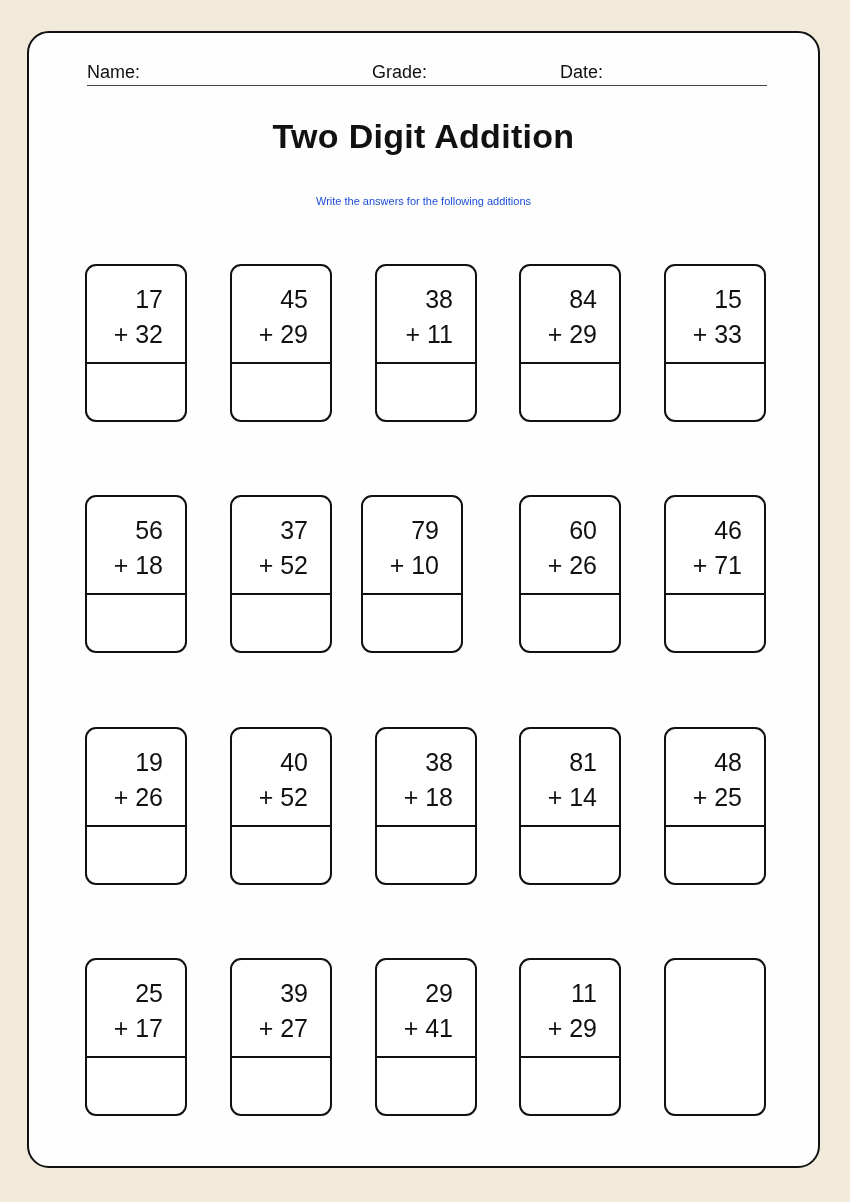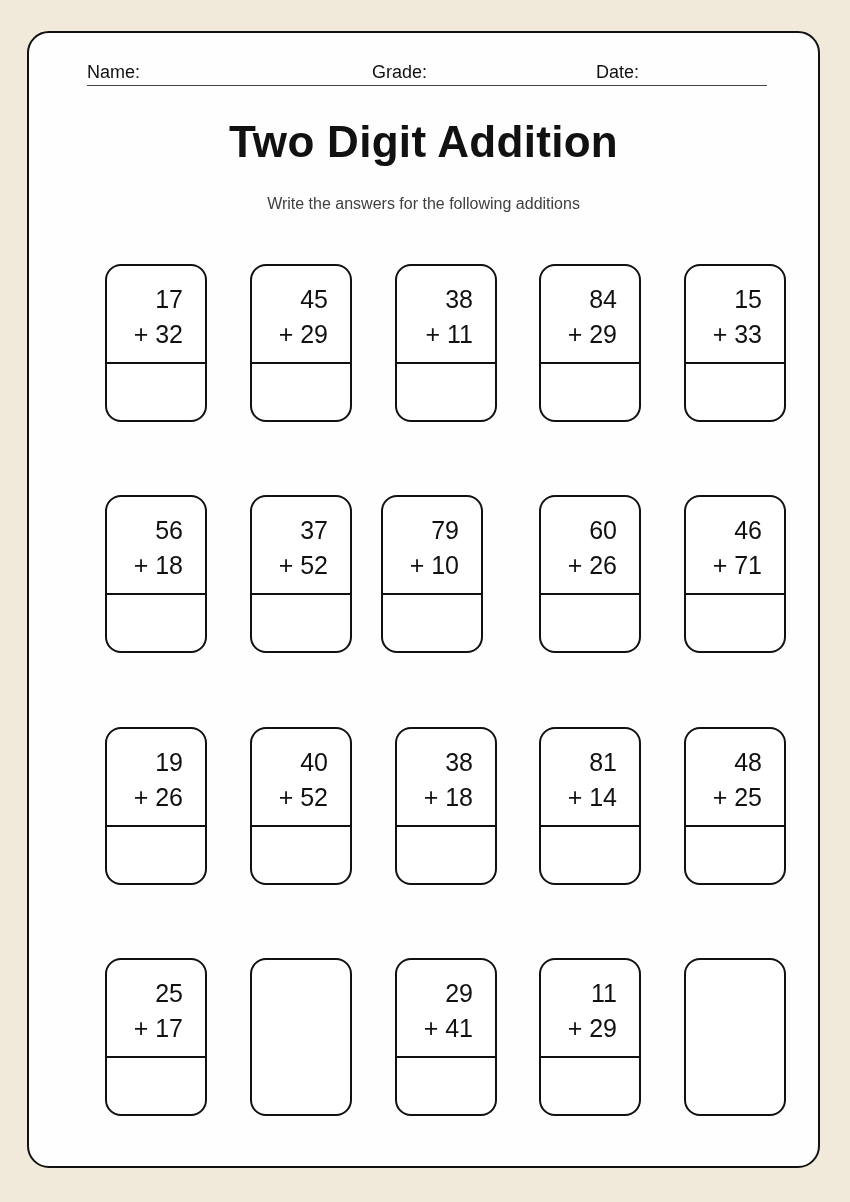--- a/index.html
+++ b/index.html
@@ -23,44 +23,43 @@
     .header-row {
       position: absolute;
       left: 58px; top: 26px;
       width: 680px; height: 26px;
       border-bottom: 1.5px solid #444;
       font-size: 18px;
     }
     .header-row span { position: absolute; top: 3px; }
     .lbl-name { left: 0; }
     .lbl-grade { left: 285px; }
-    .lbl-date { left: 473px; margin-left: 36px; }
+    .lbl-date { left: 473px; }
     .title {
       position: absolute;
       left: 0; right: 0; top: 84px;
       text-align: center;
       font-weight: bold;
-      font-size: 44px;
+      font-size: 34px;
       letter-spacing: 0.3px;
     }
     .subtitle {
       position: absolute;
       left: 0; right: 0; top: 162px;
       text-align: center;
-      font-size: 16px;
-      color: #404040;
+      font-size: 11px;
+      color: #1d4ed8;
     }
     .problem {
       position: absolute;
       width: 102px; height: 158px;
       border: 2px solid #111;
-      border-radius: 16px;
+      border-radius: 11px;
       box-sizing: border-box;
       background: #fff;
-      margin-left: 20px;
     }
     .problem .top {
       position: absolute;
       left: 0; right: 0; top: 0;
       height: 96px;
       border-bottom: 2px solid #111;
     }
     .problem .n1, .problem .n2 {
       position: absolute;
       right: 22px;
@@ -193,20 +192,24 @@
         <div class="answer"></div>
       </div>
       <div class="problem" style="left: 56px; top: 925px;">
         <div class="top">
           <div class="n1">25</div>
           <div class="n2">+ 17</div>
         </div>
         <div class="answer"></div>
       </div>
       <div class="problem" style="left: 201px; top: 925px;">
+        <div class="top">
+          <div class="n1">39</div>
+          <div class="n2">+ 27</div>
+        </div>
         <div class="answer"></div>
       </div>
       <div class="problem" style="left: 346px; top: 925px;">
         <div class="top">
           <div class="n1">29</div>
           <div class="n2">+ 41</div>
         </div>
         <div class="answer"></div>
       </div>
       <div class="problem" style="left: 490px; top: 925px;">

